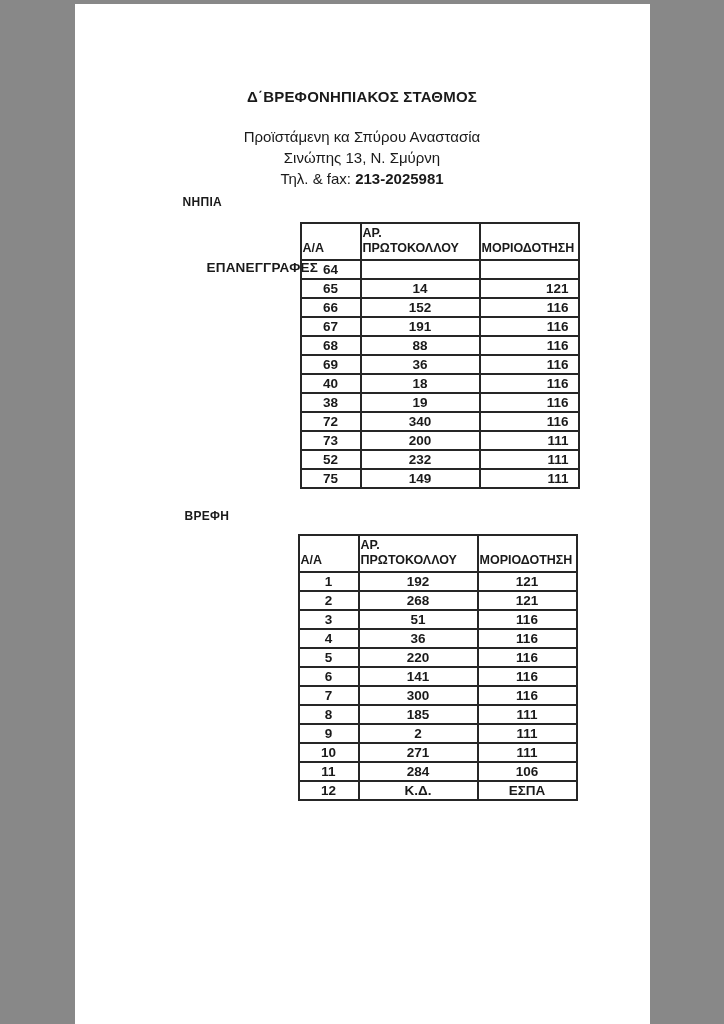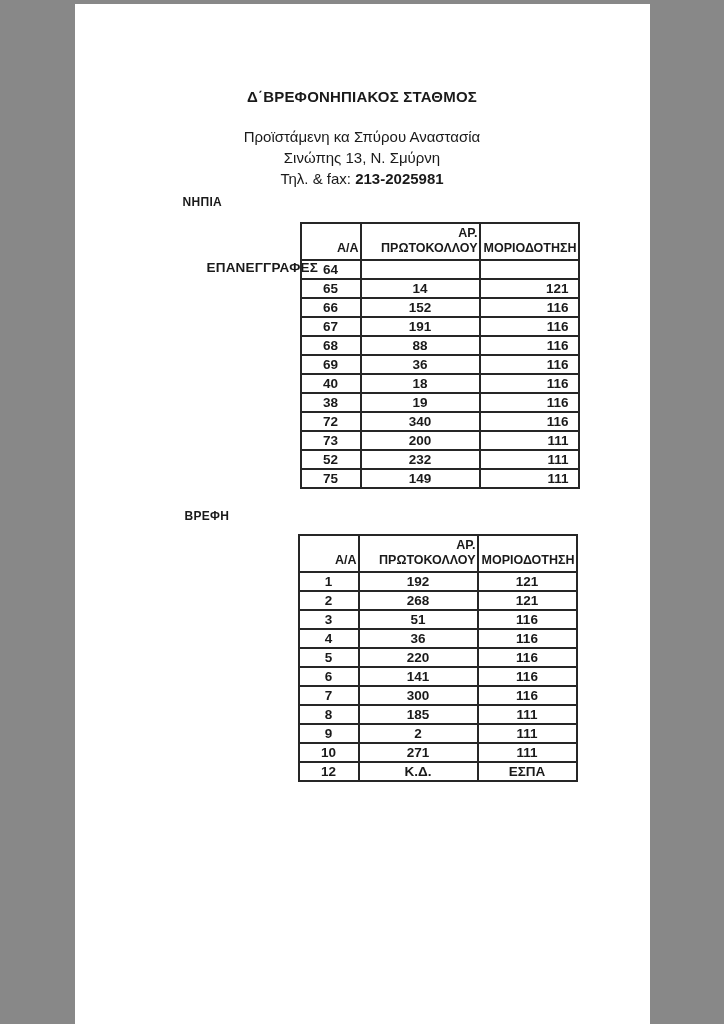--- a/index.html
+++ b/index.html
@@ -59,21 +59,21 @@
   #table-vrefi { top: 530px; left: 223px; }
   .data-table col.c-serial   { width: 60px; }
   .data-table col.c-protocol { width: 119px; }
   .data-table col.c-score    { width: 99px; }
   .data-table th, .data-table td {
     border: 2px solid #262626;
   }
   .data-table th {
     height: 34px;
     vertical-align: bottom;
-    text-align: right;
+    text-align: left;
     font-size: 12.5px;
     font-weight: bold;
     padding: 2px 1px 3px;
     line-height: 15px;
   }
   .data-table td {
     height: 19px;
     text-align: center;
     font-size: 13.5px;
     font-weight: bold;
@@ -241,20 +241,25 @@
           <td>9</td>
           <td>2</td>
           <td>111</td>
         </tr>
         <tr>
           <td>10</td>
           <td>271</td>
           <td>111</td>
         </tr>
         <tr>
+          <td>11</td>
+          <td>284</td>
+          <td>106</td>
+        </tr>
+        <tr>
           <td>12</td>
           <td>Κ.Δ.</td>
           <td>ΕΣΠΑ</td>
         </tr>
       </tbody>
   </table>
 
 </div>
 
 </body></html>

